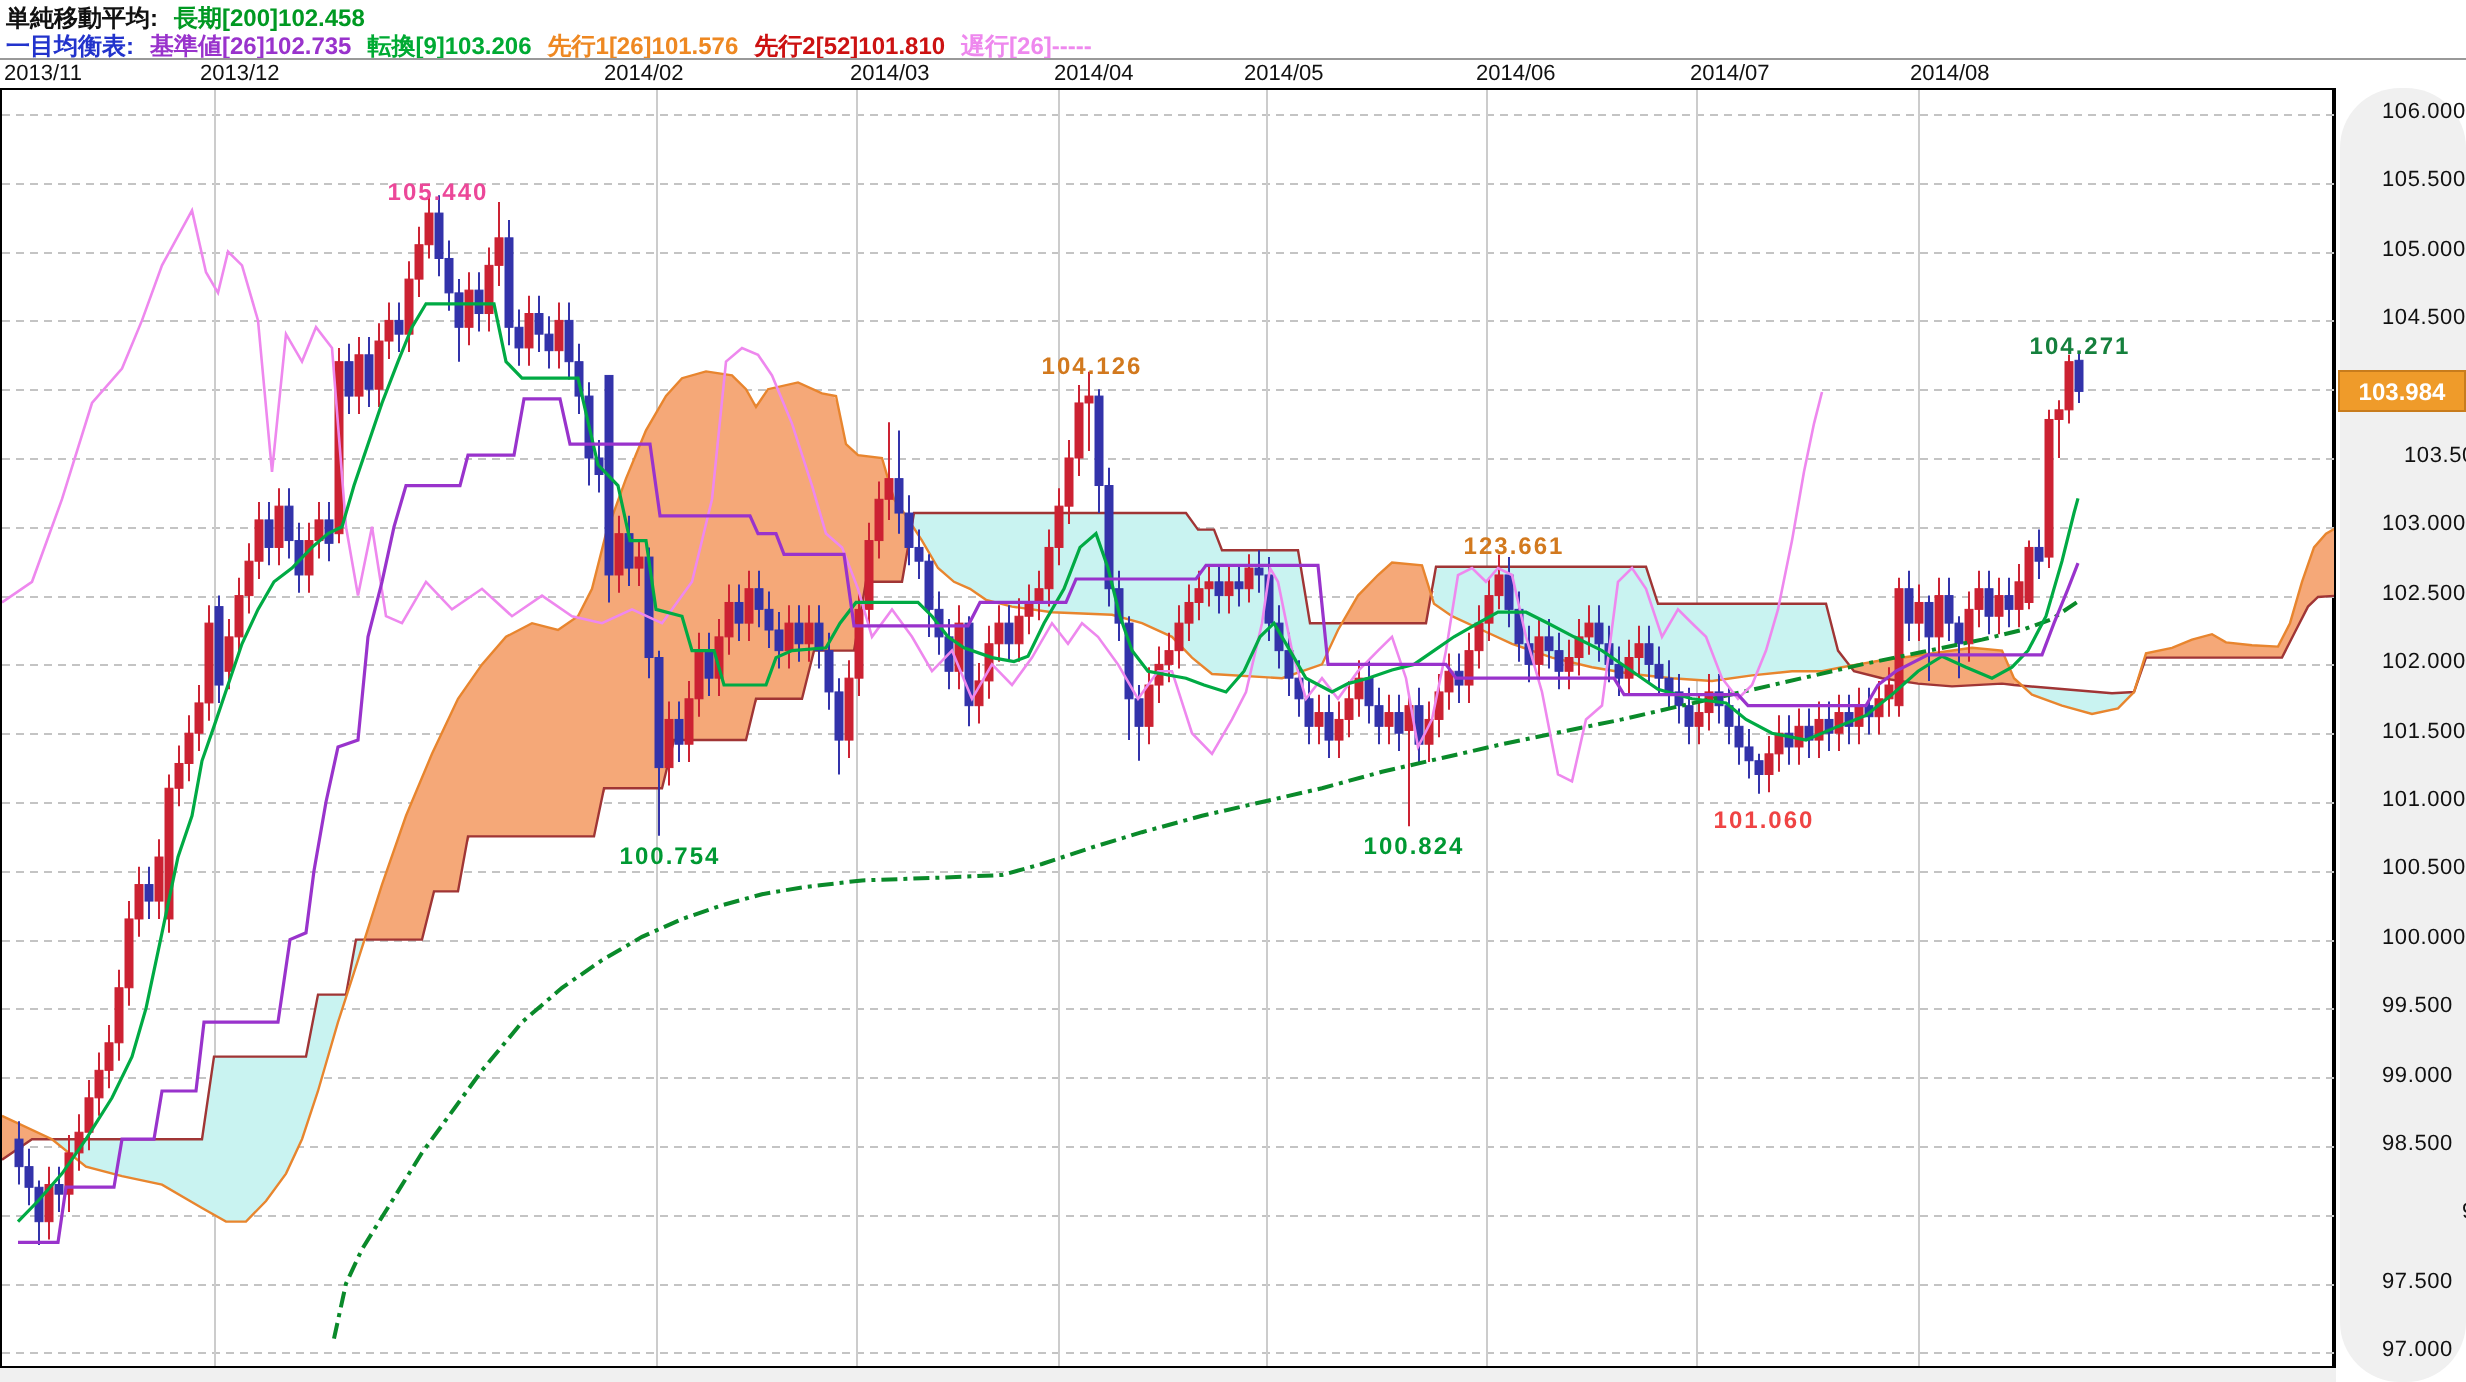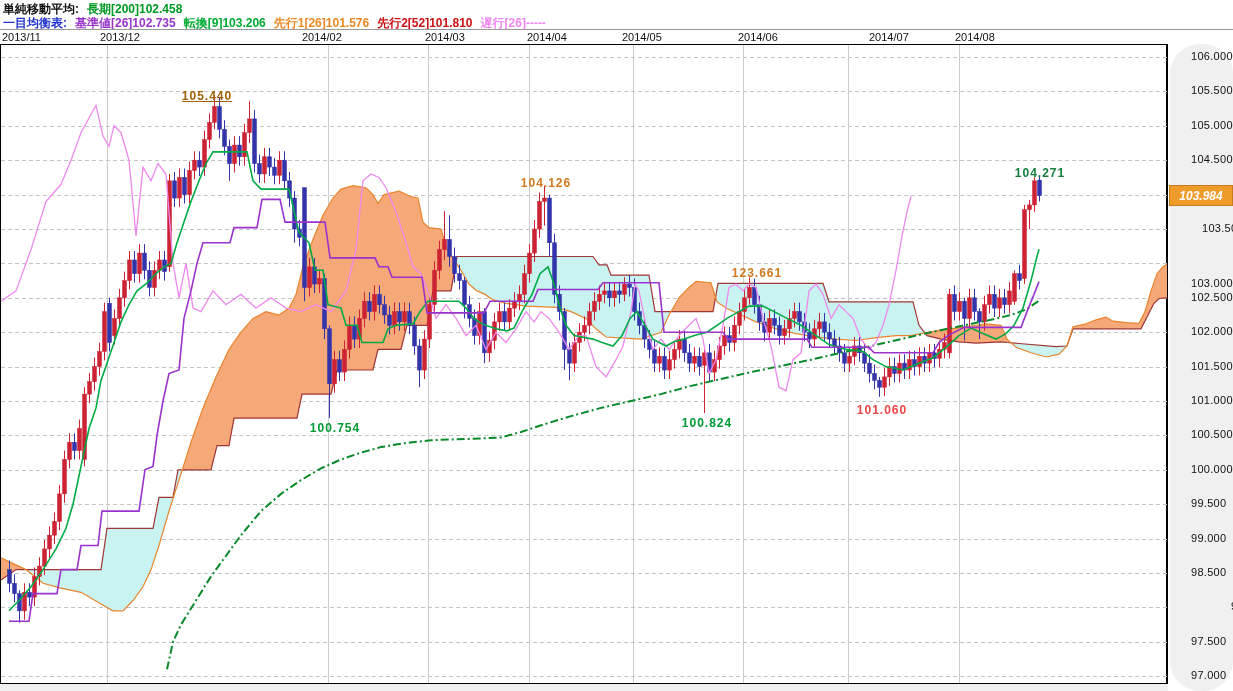--- a/index.html
+++ b/index.html
@@ -9,21 +9,21 @@
   .legend-line{position:absolute;left:3px;white-space:nowrap;font-size:12px;font-weight:bold;letter-spacing:0px;}
   .legend-line span{margin-right:8px;}
   #separator{position:absolute;left:0;top:29px;width:1233px;height:1px;background:#999;}
   #date-row{position:absolute;left:0;top:30px;width:1233px;height:14px;background:#fff;}
   .date-label{position:absolute;top:1px;font-size:11px;color:#111;white-space:nowrap;}
   #plot-frame{position:absolute;left:0;top:44px;width:1168px;height:640px;border-top:1px solid #000;border-left:1px solid #000;border-right:2px solid #000;border-bottom:1px solid #000;box-sizing:border-box;background:#fff;}
   #chart-svg{position:absolute;left:1px;top:45px;}
   #right-axis{position:absolute;left:1170px;top:44px;width:63px;height:647px;background:#f0f0f0;border-radius:30px;}
   .y-label{position:absolute;left:21px;font-size:11px;color:#111;letter-spacing:0.3px;white-space:nowrap;}
   #price-badge{position:absolute;left:1169px;width:64px;height:21px;line-height:21px;text-align:center;
-      color:#fff;font-size:12px;font-weight:bold;border:1px solid #c87c1c;box-sizing:border-box;font-style:italic;}
+      color:#fff;font-size:12px;font-weight:bold;border:1px solid #c87c1c;box-sizing:border-box;}
   #bottom-strip{position:absolute;left:0;top:684px;width:1168px;height:7px;background:#f0f0f0;}
   .annotation{position:absolute;transform:translateX(-50%);font-size:12px;font-weight:bold;letter-spacing:1px;white-space:nowrap;}
 </style>
 </head>
 <body>
 
 <div id="header">
   <div class="legend-line" style="top:1px;">
     <span style="color:#111;margin-top:16px;">単純移動平均:</span><span id="legend1-items"><span style="color: rgb(0, 153, 34);">長期[200]102.458</span></span>
   </div>
@@ -34,21 +34,21 @@
 <div id="separator"></div>
 
 <div id="date-row">
     <div class="date-label" style="left: 2px;">2013/11</div>
     <div class="date-label" style="left: 100px;">2013/12</div>
     <div class="date-label" style="left: 302px;">2014/02</div>
     <div class="date-label" style="left: 425px;">2014/03</div>
     <div class="date-label" style="left: 527px;">2014/04</div>
     <div class="date-label" style="left: 622px;">2014/05</div>
     <div class="date-label" style="left: 738px;">2014/06</div>
-    <div class="date-label" style="left: 845px; margin-left: 24px;">2014/07</div>
+    <div class="date-label" style="left: 845px;">2014/07</div>
     <div class="date-label" style="left: 955px;">2014/08</div>
   </div>
 
 <div id="plot-frame"></div>
 <svg id="chart-svg" width="1166" height="638" viewBox="0 0 1166 638">
     <line x1="0" y1="12.5" x2="1166" y2="12.5" stroke="#c4c4c4" stroke-width="1" stroke-dasharray="4 3" shape-rendering="crispEdges"></line>
     <line x1="0" y1="46.9" x2="1166" y2="46.9" stroke="#c4c4c4" stroke-width="1" stroke-dasharray="4 3" shape-rendering="crispEdges"></line>
     <line x1="0" y1="81.3" x2="1166" y2="81.3" stroke="#c4c4c4" stroke-width="1" stroke-dasharray="4 3" shape-rendering="crispEdges"></line>
     <line x1="0" y1="115.69999999999999" x2="1166" y2="115.69999999999999" stroke="#c4c4c4" stroke-width="1" stroke-dasharray="4 3" shape-rendering="crispEdges"></line>
     <line x1="0" y1="150.1" x2="1166" y2="150.1" stroke="#c4c4c4" stroke-width="1" stroke-dasharray="4 3" shape-rendering="crispEdges"></line>
@@ -499,37 +499,37 @@
     <rect x="1031.5" y="135.8399999999998" width="4" height="24.08000000000058" fill="#cc2233" stroke="#cc2233" stroke-width="0.5"></rect>
     <line x1="1038.5" y1="130.95519999999993" x2="1038.5" y2="156.4799999999996" stroke="#3333aa" stroke-width="1"></line>
     <rect x="1036.5" y="135.15200000000044" width="4" height="15.548799999999915" fill="#3333aa" stroke="#3333aa" stroke-width="0.5"></rect>
     <polyline points="166,624.3 172,596.8 180,579.6 195,555.5 210,531.4 225,510.8 240,490.2 260,466.1 280,448.9 300,435.1 320,423.4 340,414.5 360,407.6 380,402.1 400,398.7 430,395.2 470,393.8 500,392.5 520,387.0 545,378.7 570,371.1 600,362.9 630,356.0 660,349.1 690,340.9 720,334.0 750,327.1 780,320.9 810,314.7 840,307.8 870,301.0 900,294.1 930,287.2 960,281.0 990,274.8 1010,270.0 1025,264.5 1038,255.7" fill="none" stroke="#0a8a2a" stroke-width="2" stroke-dasharray="8 3 2 3"></polyline>
     <polyline points="0,256.2 15,245.9 30,204.6 45,156.5 60,139.3 70,115.2 80,87.7 95,60.2 102,91.1 108,101.4 113,80.8 120,87.7 128,115.2 135,190.9 142,122.1 150,135.8 157,118.6 165,129.0 172,218.4 178,252.8 185,218.4 192,263.1 200,266.6 212,245.9 225,259.7 240,249.4 255,263.1 270,252.8 285,263.1 300,266.6 315,259.7 330,266.6 345,245.9 355,204.6 362,135.8 370,129.0 378,132.4 385,142.7 395,166.8 405,197.8 412,221.8 420,228.7 428,249.4 435,273.4 445,259.7 455,273.4 465,290.6 475,280.3 485,304.4 495,287.2 505,297.5 515,283.8 525,266.6 533,276.9 540,266.6 548,273.4 558,287.2 568,304.4 578,290.6 585,290.6 595,321.6 605,331.9 615,314.7 622,301.0 630,266.6 634,239.0 638,245.9 645,280.3 652,304.4 660,294.1 668,304.4 678,290.6 688,280.3 695,273.4 702,294.1 708,328.5 715,314.7 722,280.3 728,242.5 735,239.0 742,245.9 748,239.0 755,242.5 762,273.4 770,301.0 778,342.2 785,345.7 792,314.7 800,307.8 808,245.9 815,239.0 822,249.4 830,273.4 838,259.7 845,266.6 852,273.4 860,294.1 868,304.4 875,297.5 882,280.3 888,259.7 895,225.3 901,190.9 906,166.8 910,151.0" fill="none" stroke="#ee88ee" stroke-width="1.3"></polyline>
     <polyline points="8,565.8 18,555.5 30,541.8 42,524.6 55,503.9 65,483.3 72,459.2 80,421.4 88,383.5 95,362.9 100,335.4 106,318.2 113,297.5 120,276.9 128,259.7 136,245.9 145,239.0 155,228.7 163,221.8 170,218.4 176,197.8 183,177.1 190,156.5 198,135.8 205,118.6 212,106.9 246,106.9 252,135.8 260,144.1 288,144.1 294,170.2 298,187.4 308,197.8 314,225.3 322,225.3 327,259.7 340,263.1 345,280.3 356,280.3 361,297.5 382,297.5 387,283.8 395,280.3 412,278.9 419,266.6 427,256.2 458,256.2 465,263.1 473,273.4 481,278.9 495,283.8 506,285.8 513,283.1 521,266.6 531,249.4 539,228.7 547,221.8 553,239.0 559,263.1 565,280.3 573,290.6 592,294.1 601,297.5 612,301.0 621,290.6 629,273.4 636,266.6 644,280.3 652,294.1 665,301.0 673,296.8 683,294.1 695,290.0 706,287.2 716,280.3 726,273.4 738,266.6 748,261.1 762,261.1 773,266.6 786,273.4 800,280.3 815,290.6 828,299.6 845,304.4 862,306.5 872,314.7 885,321.6 902,325.0 918,318.2 932,312.7 945,302.3 958,290.6 970,283.1 982,288.6 995,294.1 1005,288.6 1013,280.3 1022,263.1 1030,235.6 1036,211.5 1038,204.2" fill="none" stroke="#00aa44" stroke-width="1.6"></polyline>
     <polyline points="8,576.2 28,576.2 32,548.6 56,548.6 60,524.6 76,524.6 80,500.5 97,500.5 101,466.1 138,466.1 144,424.8 152,421.4 156,390.4 162,356.0 168,328.5 178,325.0 183,273.4 190,245.9 196,218.4 202,197.8 229,197.8 233,182.6 256,182.6 261,154.4 279,154.4 284,177.1 324,177.1 329,212.9 374,212.9 378,221.8 387,221.8 391,232.2 421,232.2 426,267.9 483,267.9 489,256.2 532,256.2 537,244.5 597,244.5 602,237.7 658,237.7 663,287.2 722,287.2 727,294.1 806,294.1 811,302.3 868,302.3 873,307.8 932,307.8 938,297.5 947,290.6 963,282.4 1020,282.4 1026,266.6 1033,249.4 1038,236.6" fill="none" stroke="#9933cc" stroke-width="1.6"></polyline>
   </svg>
 
 <div id="annotations">
-    <div class="annotation" style="left: 207px; top: 89px; color: #a16207; text-decoration: underline;">105.440</div>
+    <div class="annotation" style="left: 219px; top: 89px; color: #ec4899;">105.440</div>
     <div class="annotation" style="left: 546px; top: 176px; color: rgb(210, 121, 30);">104.126</div>
     <div class="annotation" style="left: 757px; top: 266px; color: rgb(210, 121, 30);">123.661</div>
     <div class="annotation" style="left: 1040px; top: 166px; color: #15803d;">104.271</div>
     <div class="annotation" style="left: 335px; top: 421px; color: rgb(0, 153, 51);">100.754</div>
     <div class="annotation" style="left: 707px; top: 416px; color: rgb(0, 153, 51);">100.824</div>
     <div class="annotation" style="left: 882px; top: 403px; color: #ef4444;">101.060</div>
   </div>
 
 <div id="right-axis">
     <div class="y-label" style="top: 6px;">106.000</div>
     <div class="y-label" style="top: 40.4px;">105.500</div>
     <div class="y-label" style="top: 74.8px;">105.000</div>
     <div class="y-label" style="top: 109.2px; text-align: right;">104.500</div>
     <div class="y-label" style="top: 143.6px;">104.000</div>
     <div class="y-label" style="top: 178px; margin-left: 11px;">103.500</div>
-    <div class="y-label" style="top: 212.4px; margin-top: 21px;">103.000</div>
+    <div class="y-label" style="top: 212.4px;">103.000</div>
     <div class="y-label" style="top: 246.8px;">102.500</div>
     <div class="y-label" style="top: 281.2px;">102.000</div>
     <div class="y-label" style="top: 315.6px;">101.500</div>
     <div class="y-label" style="top: 350px;">101.000</div>
     <div class="y-label" style="top: 384.4px;">100.500</div>
     <div class="y-label" style="top: 418.8px;">100.000</div>
     <div class="y-label" style="top: 453.2px;">99.500</div>
     <div class="y-label" style="top: 487.6px;">99.000</div>
     <div class="y-label" style="top: 522px;">98.500</div>
     <div class="y-label" style="top: 556.4px; margin-left: 40px;">98.000</div>

